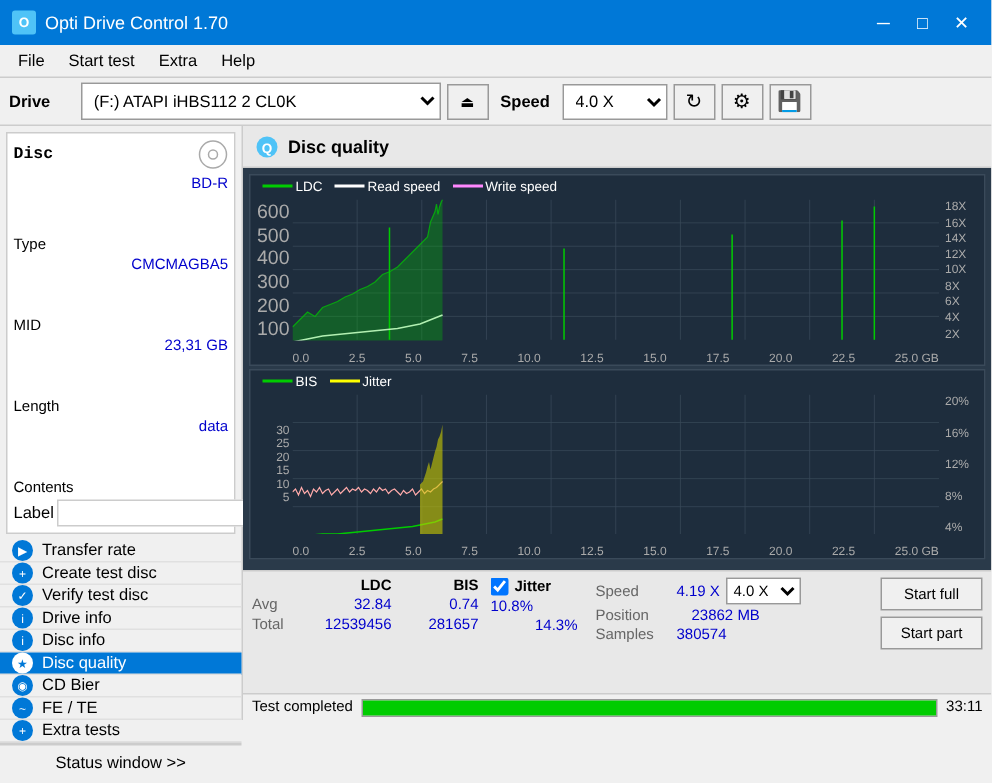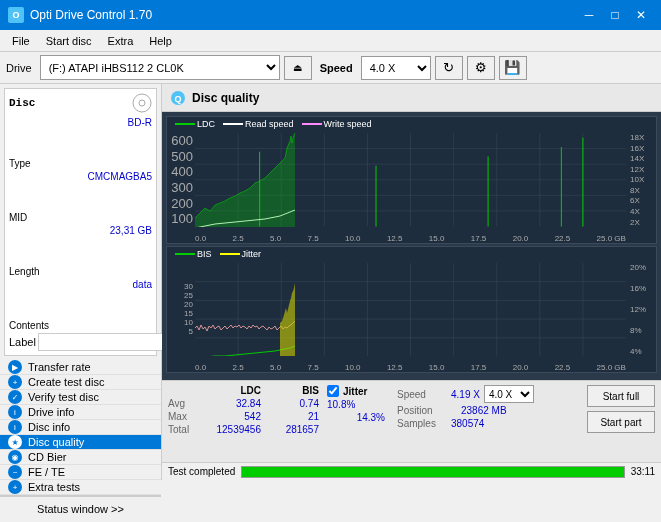--- a/index.html
+++ b/index.html
@@ -11,21 +11,21 @@
     .title-bar-icon { width: 16px; height: 16px; background: #4fc3f7; border-radius: 2px; display: flex; align-items: center; justify-content: center; font-size: 9px; color: white; font-weight: bold; }
     .title-bar-controls { display: flex; gap: 2px; }
     .title-bar-btn { width: 24px; height: 20px; display: flex; align-items: center; justify-content: center; cursor: pointer; border: none; background: transparent; color: white; font-size: 12px; }
 
     
     .menu-bar { background: #f0f0f0; height: 22px; display: flex; align-items: center; border-bottom: 1px solid #ccc; padding: 0 4px; }
     .menu-item { padding: 2px 8px; cursor: pointer; font-size: 11px; color: #000; }
 
     
     .drive-toolbar { background: #f0f0f0; height: 32px; display: flex; align-items: center; border-bottom: 1px solid #ccc; padding: 0 6px; gap: 4px; }
-    .drive-label { font-size: 11px; font-weight: normal; margin-right: 4px; }
+    .drive-label { font-size: 11px; font-weight: bold; margin-right: 16px; }
     .drive-select { height: 25px; padding: 0 4px; font-size: 11px; border: 1px solid #999; background: white; flex: 1; max-width: 240px; }
     .eject-btn { width: 28px; height: 24px; background: #f0f0f0; border: 1px solid #999; cursor: pointer; display: flex; align-items: center; justify-content: center; font-size: 10px; }
     .speed-label { font-size: 11px; font-weight: bold; margin: 0 4px; }
     .speed-select { height: 24px; padding: 0 4px; font-size: 11px; border: 1px solid #999; background: white; width: 70px; }
     .toolbar-btn { width: 28px; height: 24px; background: #f0f0f0; border: 1px solid #999; cursor: pointer; display: flex; align-items: center; justify-content: center; }
 
     
     .main { display: flex; height: calc(522px - 30px - 22px - 32px - 24px - 18px); }
 
     
@@ -89,21 +89,21 @@
   </div>
   <div class="title-bar-controls">
     <button class="title-bar-btn">─</button>
     <button class="title-bar-btn">□</button>
     <button class="title-bar-btn close">✕</button>
   </div>
 </div>
 
 <div class="menu-bar">
   <span class="menu-item">File</span>
-  <span class="menu-item">Start disc</span>
+  <span class="menu-item">Start test</span>
   <span class="menu-item">Extra</span>
   <span class="menu-item">Help</span>
 </div>
 
 <div class="drive-toolbar">
   <span class="drive-label">Drive</span>
   <select class="drive-select">
     <option>(F:)  ATAPI iHBS112  2 CL0K</option>
   </select>
   <button class="eject-btn" title="Eject">⏏</button>
@@ -369,25 +369,20 @@
           <div style="width:35px;"></div>
           <div style="width:58px; font-weight:bold; text-align:right;">LDC</div>
           <div style="width:58px; font-weight:bold; text-align:right;">BIS</div>
         </div>
         <div style="display:flex; gap:0;">
           <div style="width:35px; color:#666;">Avg</div>
           <div style="width:58px; color:#0000cc; text-align:right;">32.84</div>
           <div style="width:58px; color:#0000cc; text-align:right;">0.74</div>
         </div>
         <div style="display:flex; gap:0;">
-          <div style="width:35px; color:#666;">Max</div>
-          <div style="width:58px; color:#0000cc; text-align:right;">542</div>
-          <div style="width:58px; color:#0000cc; text-align:right;">21</div>
-        </div>
-        <div style="display:flex; gap:0;">
           <div style="width:35px; color:#666;">Total</div>
           <div style="width:58px; color:#0000cc; text-align:right;">12539456</div>
           <div style="width:58px; color:#0000cc; text-align:right;">281657</div>
         </div>
       </div>
 
       <div style="display:flex; flex-direction:column; gap:2px;">
         <div style="display:flex; align-items:center; gap:4px;">
           <input type="checkbox" checked="" style="width: 12px; height: 12px;">
           <span style="font-weight:bold;">Jitter</span>

